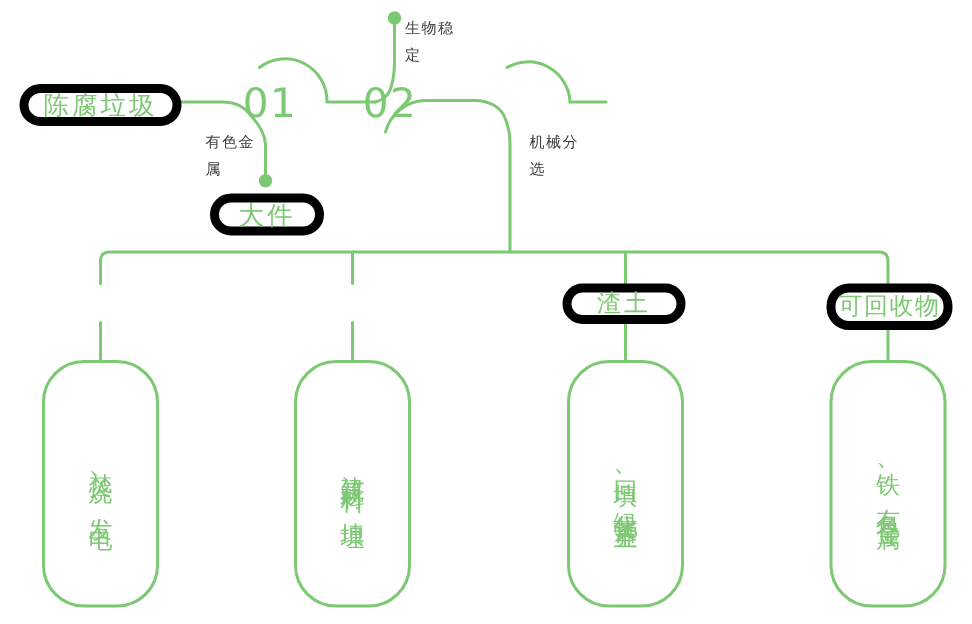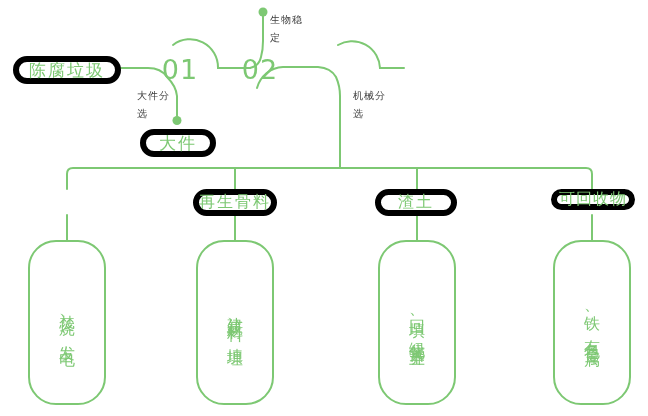--- a/index.html
+++ b/index.html
@@ -59,45 +59,42 @@
   </svg>
 
   <div class="abs pill src" style="left:13px;top:56px;width:108px;height:28px;">
     <span>陈腐垃圾</span>
   </div>
 
   <div class="abs stepnum" style="left:160px;top:55px;width:40px;">01</div>
   <div class="abs stepnum" style="left:240px;top:55px;width:40px;">02</div>
 
   <div class="abs dlabel" style="left:270px;top:11px;width:34px;">生物稳定</div>
-  <div class="abs dlabel" style="left:137px;top:87px;width:34px;">大件分选</div>
+  <div class="abs dlabel" style="left:137px;top:87px;width:34px;">有色金属</div>
   <div class="abs pill" style="left:140px;top:129px;width:76px;height:28px;font-size:17px;">
     <span>大件</span>
   </div>
 
   <div class="abs dlabel" style="left:353px;top:87px;width:34px;">机械分选</div>
 
   <div class="abs resultbox" style="left:28px;top:240px;width:78px;height:165px;">
     <span class="vtext">焚烧、发电</span>
   </div>
 
-  <div class="abs pill" style="left:193px;top:189px;width:84px;height:27px;">
-    <span>再生骨料</span>
-  </div>
   <div class="abs resultbox" style="left:196px;top:240px;width:78px;height:165px;">
     <span class="vtext" style="letter-spacing:3px;">建筑材料、填埋</span>
   </div>
 
   <div class="abs pill" style="left:375px;top:189px;width:82px;height:27px;justify-content:center;">
     <span>渣土</span>
   </div>
   <div class="abs resultbox" style="left:378px;top:240px;width:78px;height:165px;">
     <span class="vtext" style="letter-spacing:2px;">回填、绿化营养土</span>
   </div>
 
-  <div class="abs pill" style="left:551px;top:189px;width:84px;height:21px;letter-spacing:1px;align-items:center;">
+  <div class="abs pill" style="left:551px;top:189px;width:84px;height:31px;letter-spacing:1px;align-items:center;">
     <span>可回收物</span>
   </div>
   <div class="abs resultbox" style="left:553px;top:240px;width:78px;height:165px;">
     <span class="vtext" style="letter-spacing:4px;">铁、有色金属</span>
   </div>
 
 </div>
 
 </body></html>

